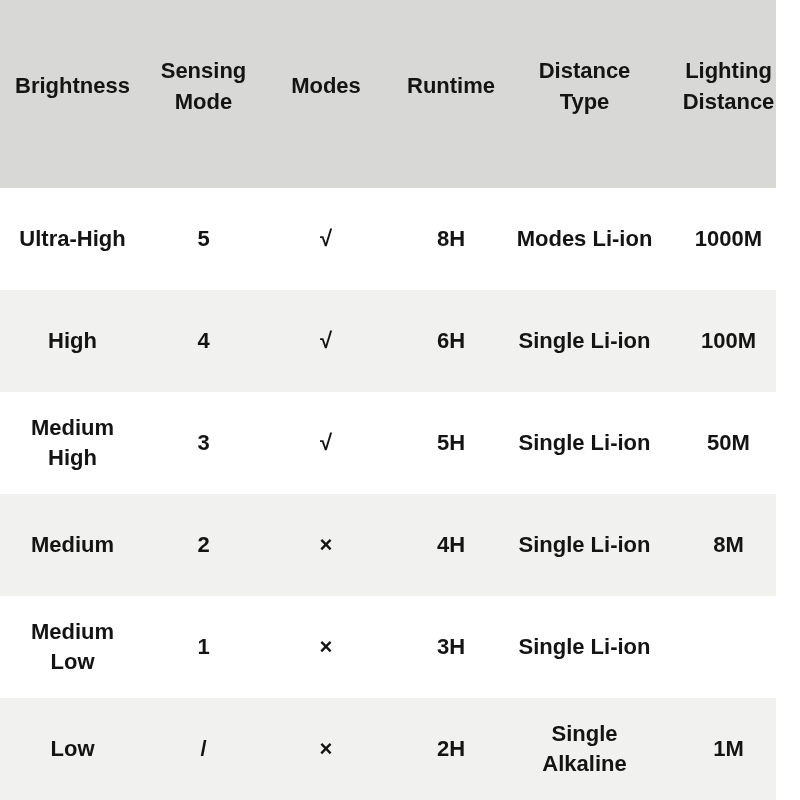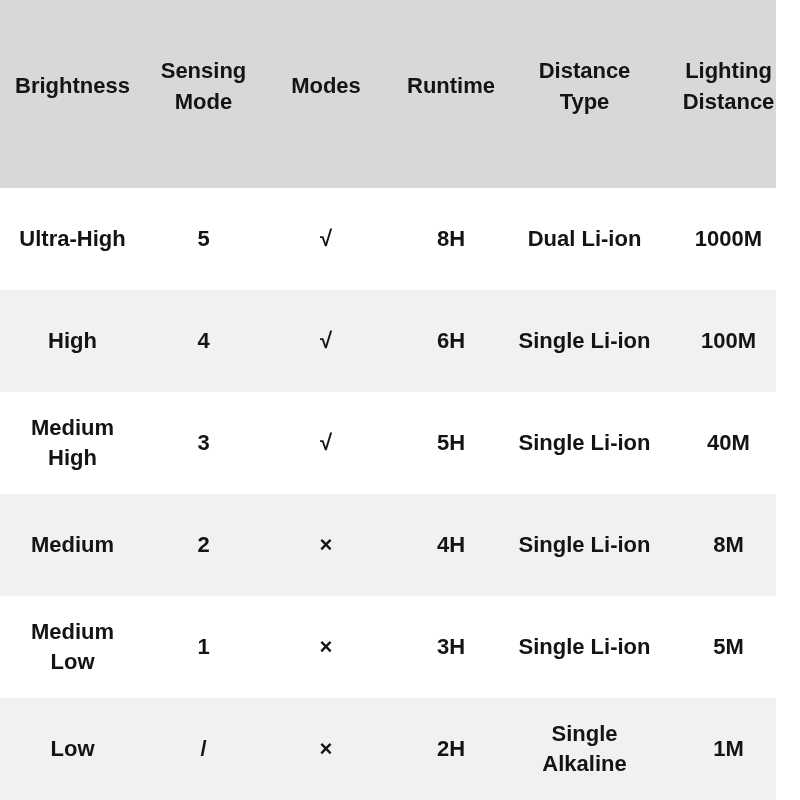--- a/index.html
+++ b/index.html
@@ -68,56 +68,55 @@
 Type</div>
     <div class="cell">Lighting
 Distance</div>
   </div>
   <div class="table-body">
       <div class="row">
         <div class="cell">Ultra-High</div>
         <div class="cell">5</div>
         <div class="cell">√</div>
         <div class="cell">8H</div>
-        <div class="cell">Dual Li-ion</div>
+        <div class="cell">Modes Li-ion</div>
         <div class="cell">1000M</div>
       </div>
       <div class="row alt">
         <div class="cell">High</div>
         <div class="cell">4</div>
         <div class="cell">√</div>
         <div class="cell">6H</div>
         <div class="cell">Single Li-ion</div>
         <div class="cell">100M</div>
       </div>
       <div class="row">
         <div class="cell">Medium
 High</div>
         <div class="cell">3</div>
         <div class="cell">√</div>
         <div class="cell">5H</div>
         <div class="cell">Single Li-ion</div>
-        <div class="cell">40M</div>
+        <div class="cell">50M</div>
       </div>
       <div class="row alt">
         <div class="cell">Medium</div>
         <div class="cell">2</div>
         <div class="cell">×</div>
         <div class="cell">4H</div>
         <div class="cell">Single Li-ion</div>
         <div class="cell">8M</div>
       </div>
       <div class="row">
         <div class="cell">Medium
 Low</div>
         <div class="cell">1</div>
         <div class="cell">×</div>
         <div class="cell">3H</div>
         <div class="cell">Single Li-ion</div>
-        <div class="cell">5M</div>
       </div>
       <div class="row alt">
         <div class="cell">Low</div>
         <div class="cell">/</div>
         <div class="cell">×</div>
         <div class="cell">2H</div>
         <div class="cell">Single
 Alkaline</div>
         <div class="cell">1M</div>
       </div>

